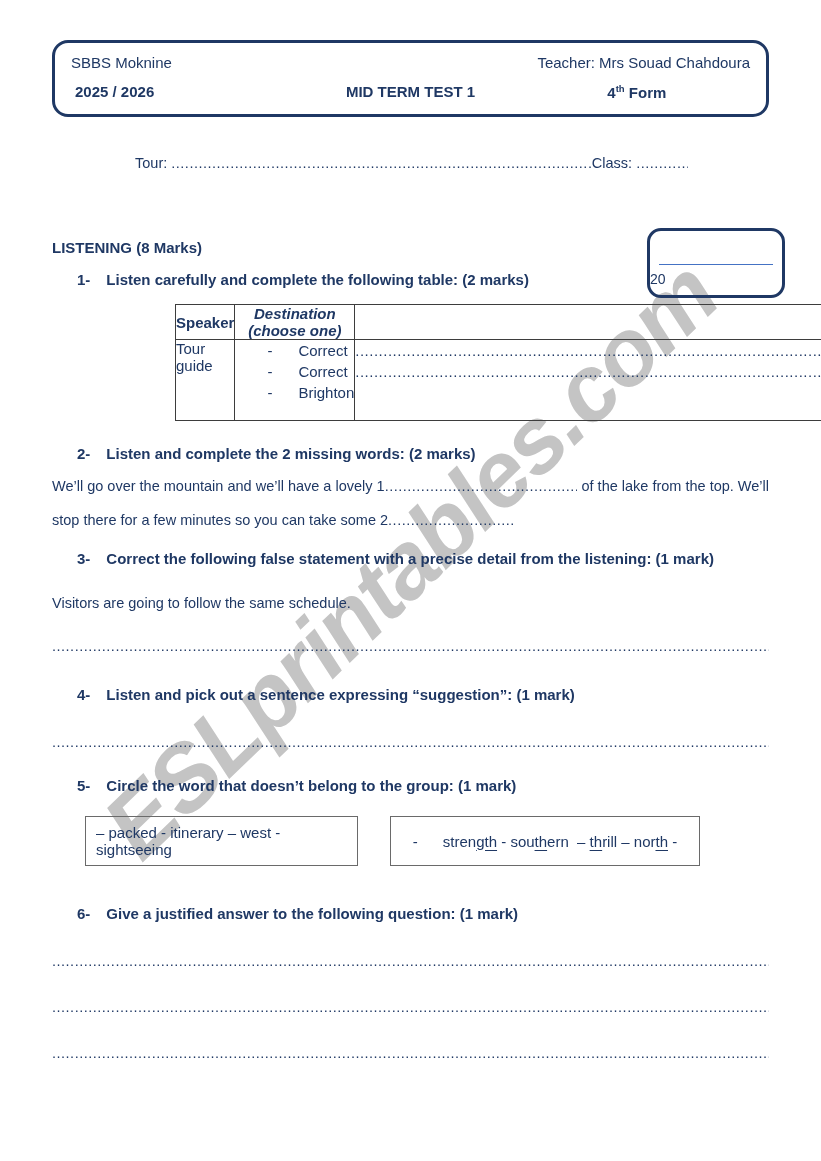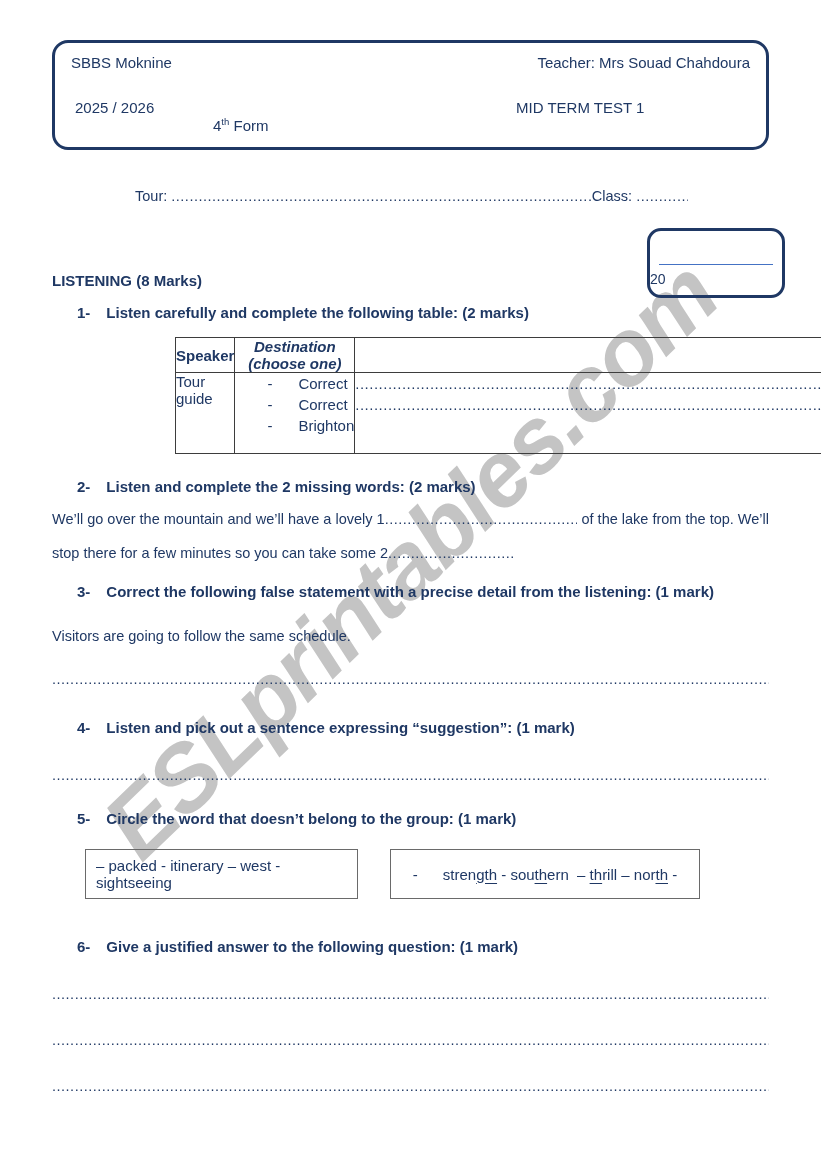--- a/index.html
+++ b/index.html
@@ -29,21 +29,21 @@
   .content { position: relative; z-index: 1; padding: 0 52px; }
 
   
   .header-box {
     margin-top: 40px;
     border: 3px solid #1f3864;
     border-radius: 16px;
     padding: 11px 16px 13px 16px;
   }
   .header-row1 { display: flex; justify-content: space-between; font-weight: normal; font-size: 15px; }
-  .header-row2 { display: grid; grid-template-columns: 1fr 1fr; margin-top: 28px; font-weight: normal; font-size: 15px; }
+  .header-row2 { display: grid; grid-template-columns: 1fr 1fr 1fr; margin-top: 12px; font-weight: bold; font-size: 15px; }
   .header-row2 .year { text-align: left; padding-left: 4px; }
   .header-row2 .title { text-align: center; }
   .header-row2 .form { text-align: center; }
   sup.ord { font-size: 9.5px; }
 
   
   .name-line {
     margin: 36px 0 0 83px;
     width: 553px;
     display: flex;

